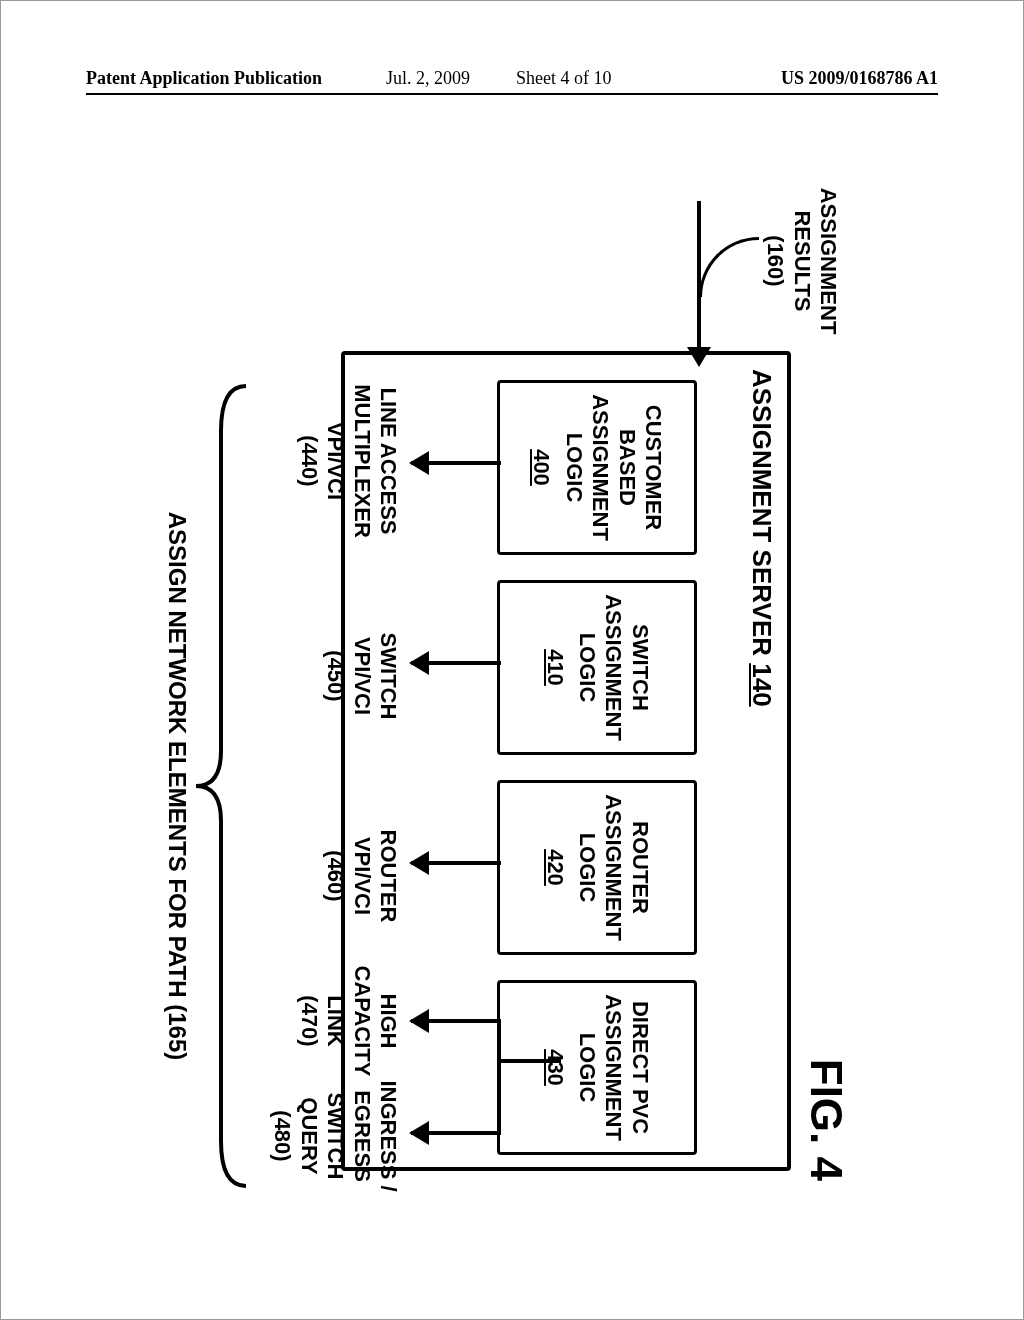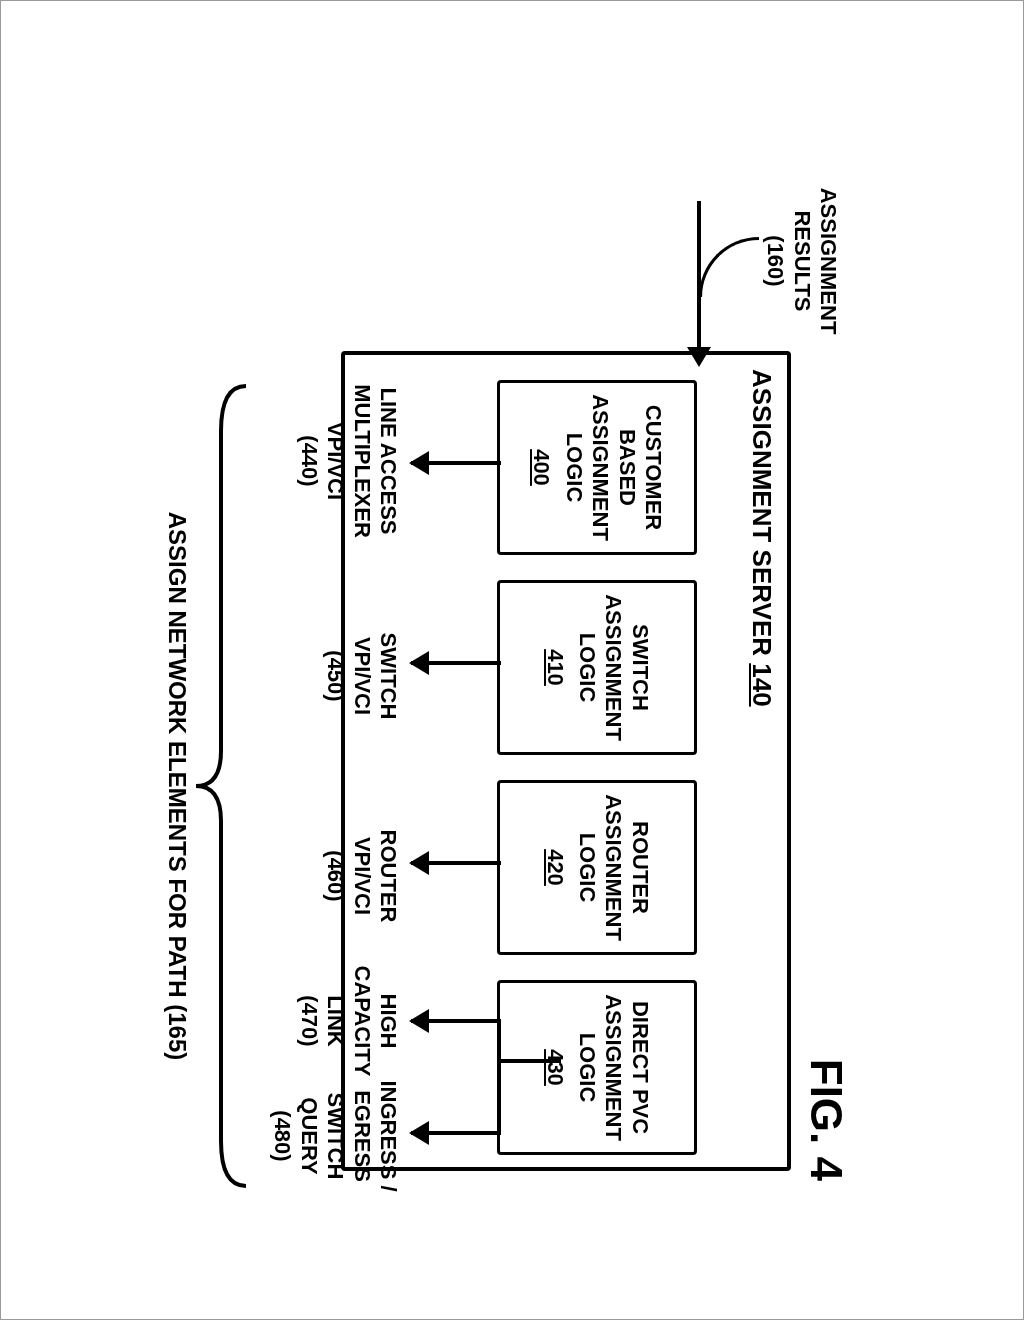--- a/index.html
+++ b/index.html
@@ -181,20 +181,26 @@
     right: 30px; top: 0px;
     font-size: 44px;
     font-weight: 900;
   }
 </style>
 </head>
 <body>
 
 <div class="page">
 
+  <div class="hdr">
+    <span class="hdr-left">Patent Application Publication</span>
+    <span class="hdr-mid">Jul. 2, 2009</span>
+    <span class="hdr-mid2">Sheet 4 of 10</span>
+    <span class="hdr-right">US 2009/0168786 A1</span>
+  </div>
 
   <div class="stage">
 
     <div class="fig-title">FIG. 4</div>
 
     <div class="in-label">
       <span>ASSIGNMENT</span><br>
       <span>RESULTS</span><br>
       <span>(160)</span>
     </div>

